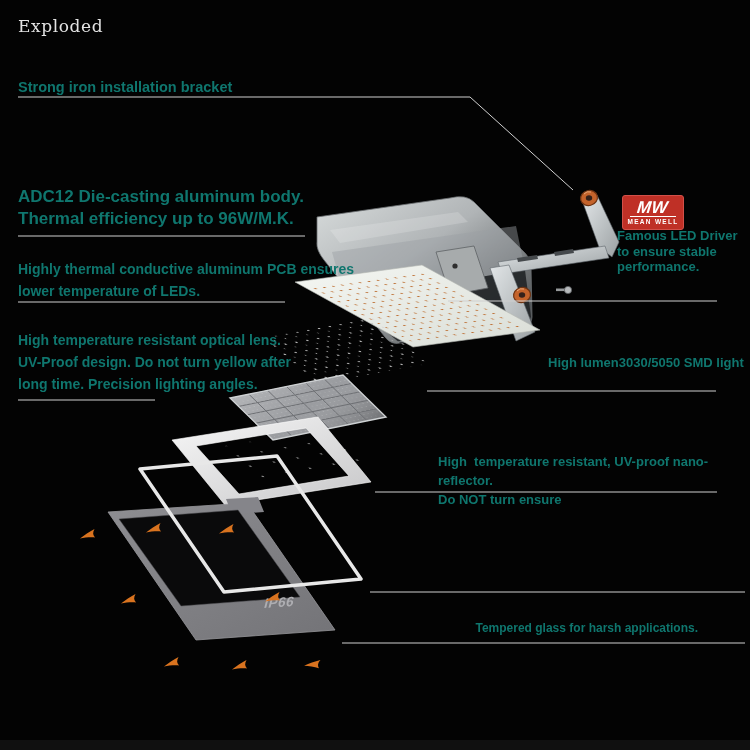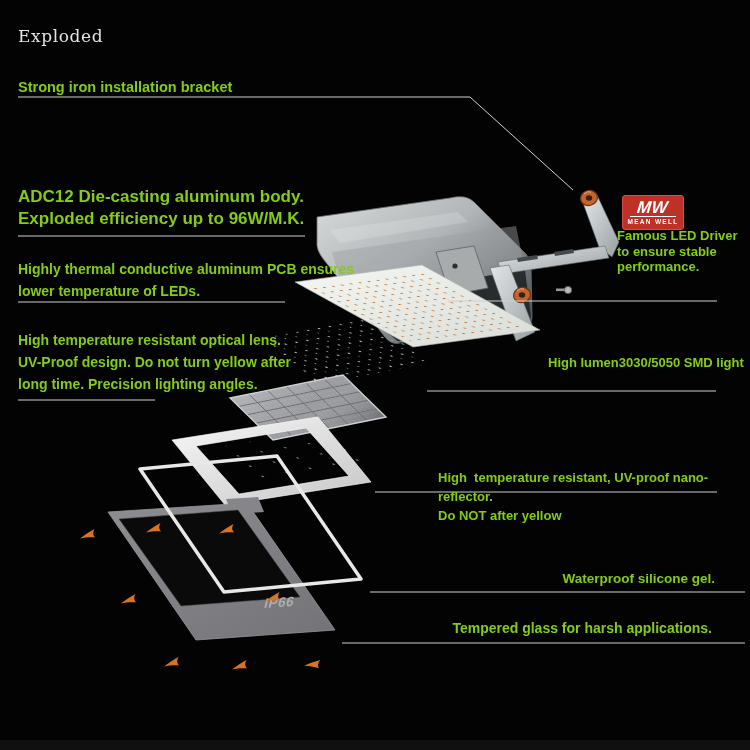--- a/index.html
+++ b/index.html
@@ -5,33 +5,33 @@
   html,body { margin:0; padding:0; background:#000; }
   .canvas {
     position:relative; width:750px; height:750px; overflow:hidden;
     background:#030303;
     font-family:"Liberation Sans", sans-serif;
   }
   .bottom-strip { position:absolute; left:0; bottom:0; width:750px; height:10px; background:#101010; }
   .page-title {
     position:absolute; left:18px; top:16px;
     font-family:"DejaVu Serif", serif;
-    font-size:17px; color:#e3e3e3; letter-spacing:0.6px;margin-top:10px;
-  }
-  .callout { position:absolute; color:#84cc16; font-weight:bold; }
+    font-size:17px; color:#e3e3e3; letter-spacing:0.6px;
+  }
+  .callout { position:absolute; color:#0f766e; font-weight:bold; }
   .co-line { white-space:pre-wrap; }
   .co-bracket   { left:18px;  top:77px;  font-size:14.5px; line-height:20px; }
   .co-body      { left:18px;  top:186px; font-size:17px; line-height:22px; }
   .co-pcb       { left:18px;  top:259px; font-size:14px;   line-height:21.5px; }
   .co-lens      { left:18px;  top:329px; font-size:14px;   line-height:22px; }
   .co-driver    { left:617px; top:228px; font-size:13px;   line-height:15.5px; }
   .co-led       { left:548px; top:354px; font-size:13px;   line-height:18px; }
-  .co-reflector { left:438px; top:468px; font-size:13px;   line-height:19px; }
+  .co-reflector { left:438px; top:452px; font-size:13px;   line-height:19px; }
   .co-gel       { right:35px; top:570px; font-size:13.5px; line-height:17px; text-align:right; }
-  .co-glass     { right:38px; top:620px; font-size:14px; line-height:17px; text-align:left; }
+  .co-glass     { right:52px; top:620px; font-size:12px; line-height:17px; text-align:left; }
   .mw-logo {
     position:absolute; left:622px; top:195px; width:60px; height:33px;
     background:#bf3026; border-radius:3px; border:1px solid #d25049;
     display:flex; flex-direction:column; align-items:center; justify-content:center;
   }
   .mw-mark {
     color:#fff; font-weight:bold; font-style:italic; font-size:17px; line-height:15px;
     transform:skewX(-6deg); letter-spacing:0.5px;
   }
   .mw-rule { width:46px; height:1.5px; background:#fff; margin:1px 0 1px 0; }
@@ -184,21 +184,21 @@
   </svg>
 
   <div class="page-title">Exploded</div>
 
   <div class="callout co-bracket">
     <div class="co-line">Strong iron installation bracket</div>
   </div>
 
   <div class="callout co-body">
     <div class="co-line">ADC12 Die-casting aluminum body.</div>
-    <div class="co-line">Exploded efficiency up to 96W/M.K.</div>
+    <div class="co-line">Thermal efficiency up to 96W/M.K.</div>
   </div>
 
   <div class="callout co-lens">
     <div class="co-line">High temperature resistant optical lens.</div>
     <div class="co-line">UV-Proof design. Do not turn yellow after</div>
     <div class="co-line">long time. Precision lighting angles.</div>
   </div>
 
   <div class="callout co-pcb">
     <div class="co-line">Highly thermal conductive aluminum PCB ensures</div>
@@ -216,25 +216,22 @@
     <div class="co-line">to ensure stable</div>
     <div class="co-line">performance.</div>
   </div>
 
   <div class="callout co-led">
     <div class="co-line">High lumen3030/5050 SMD light</div>
   </div>
 
   <div class="callout co-reflector">
     <div class="co-line">High  temperature resistant, UV-proof nano-reflector.</div>
-    <div class="co-line">Do NOT after yellow</div>
-  </div>
-
-  <div class="callout co-gel">
-    <div class="co-line">Waterproof silicone gel.</div>
-  </div>
+    <div class="co-line">Do NOT turn ensure</div>
+  </div>
+
 
   <div class="callout co-glass">
     <div class="co-line">Tempered glass for harsh applications.</div>
   </div>
 
   <div class="bottom-strip"></div>
 </div>
 
 </body></html>

